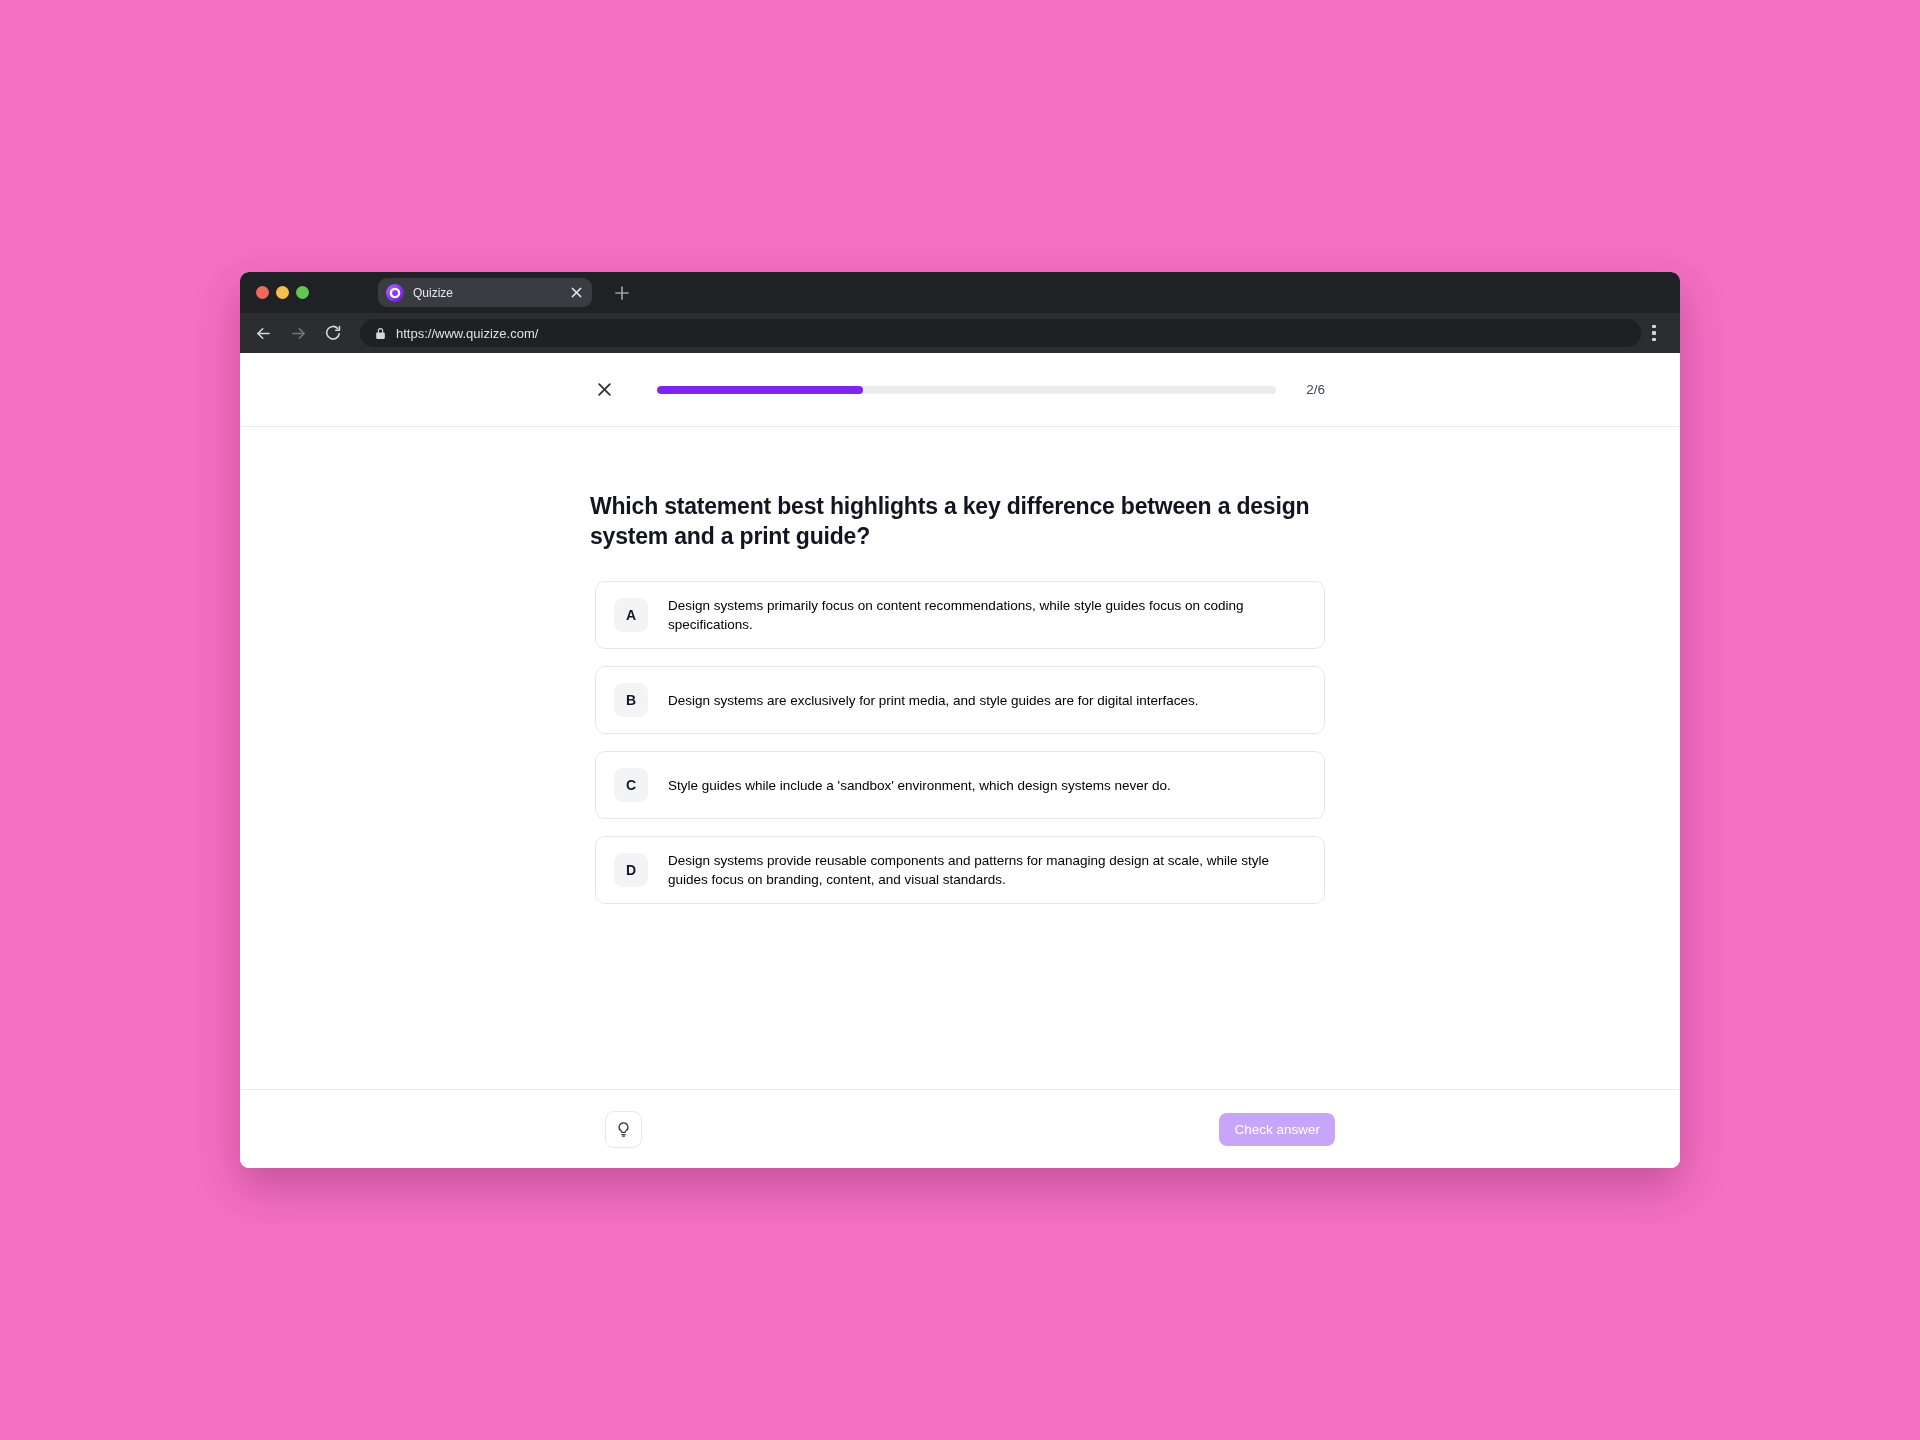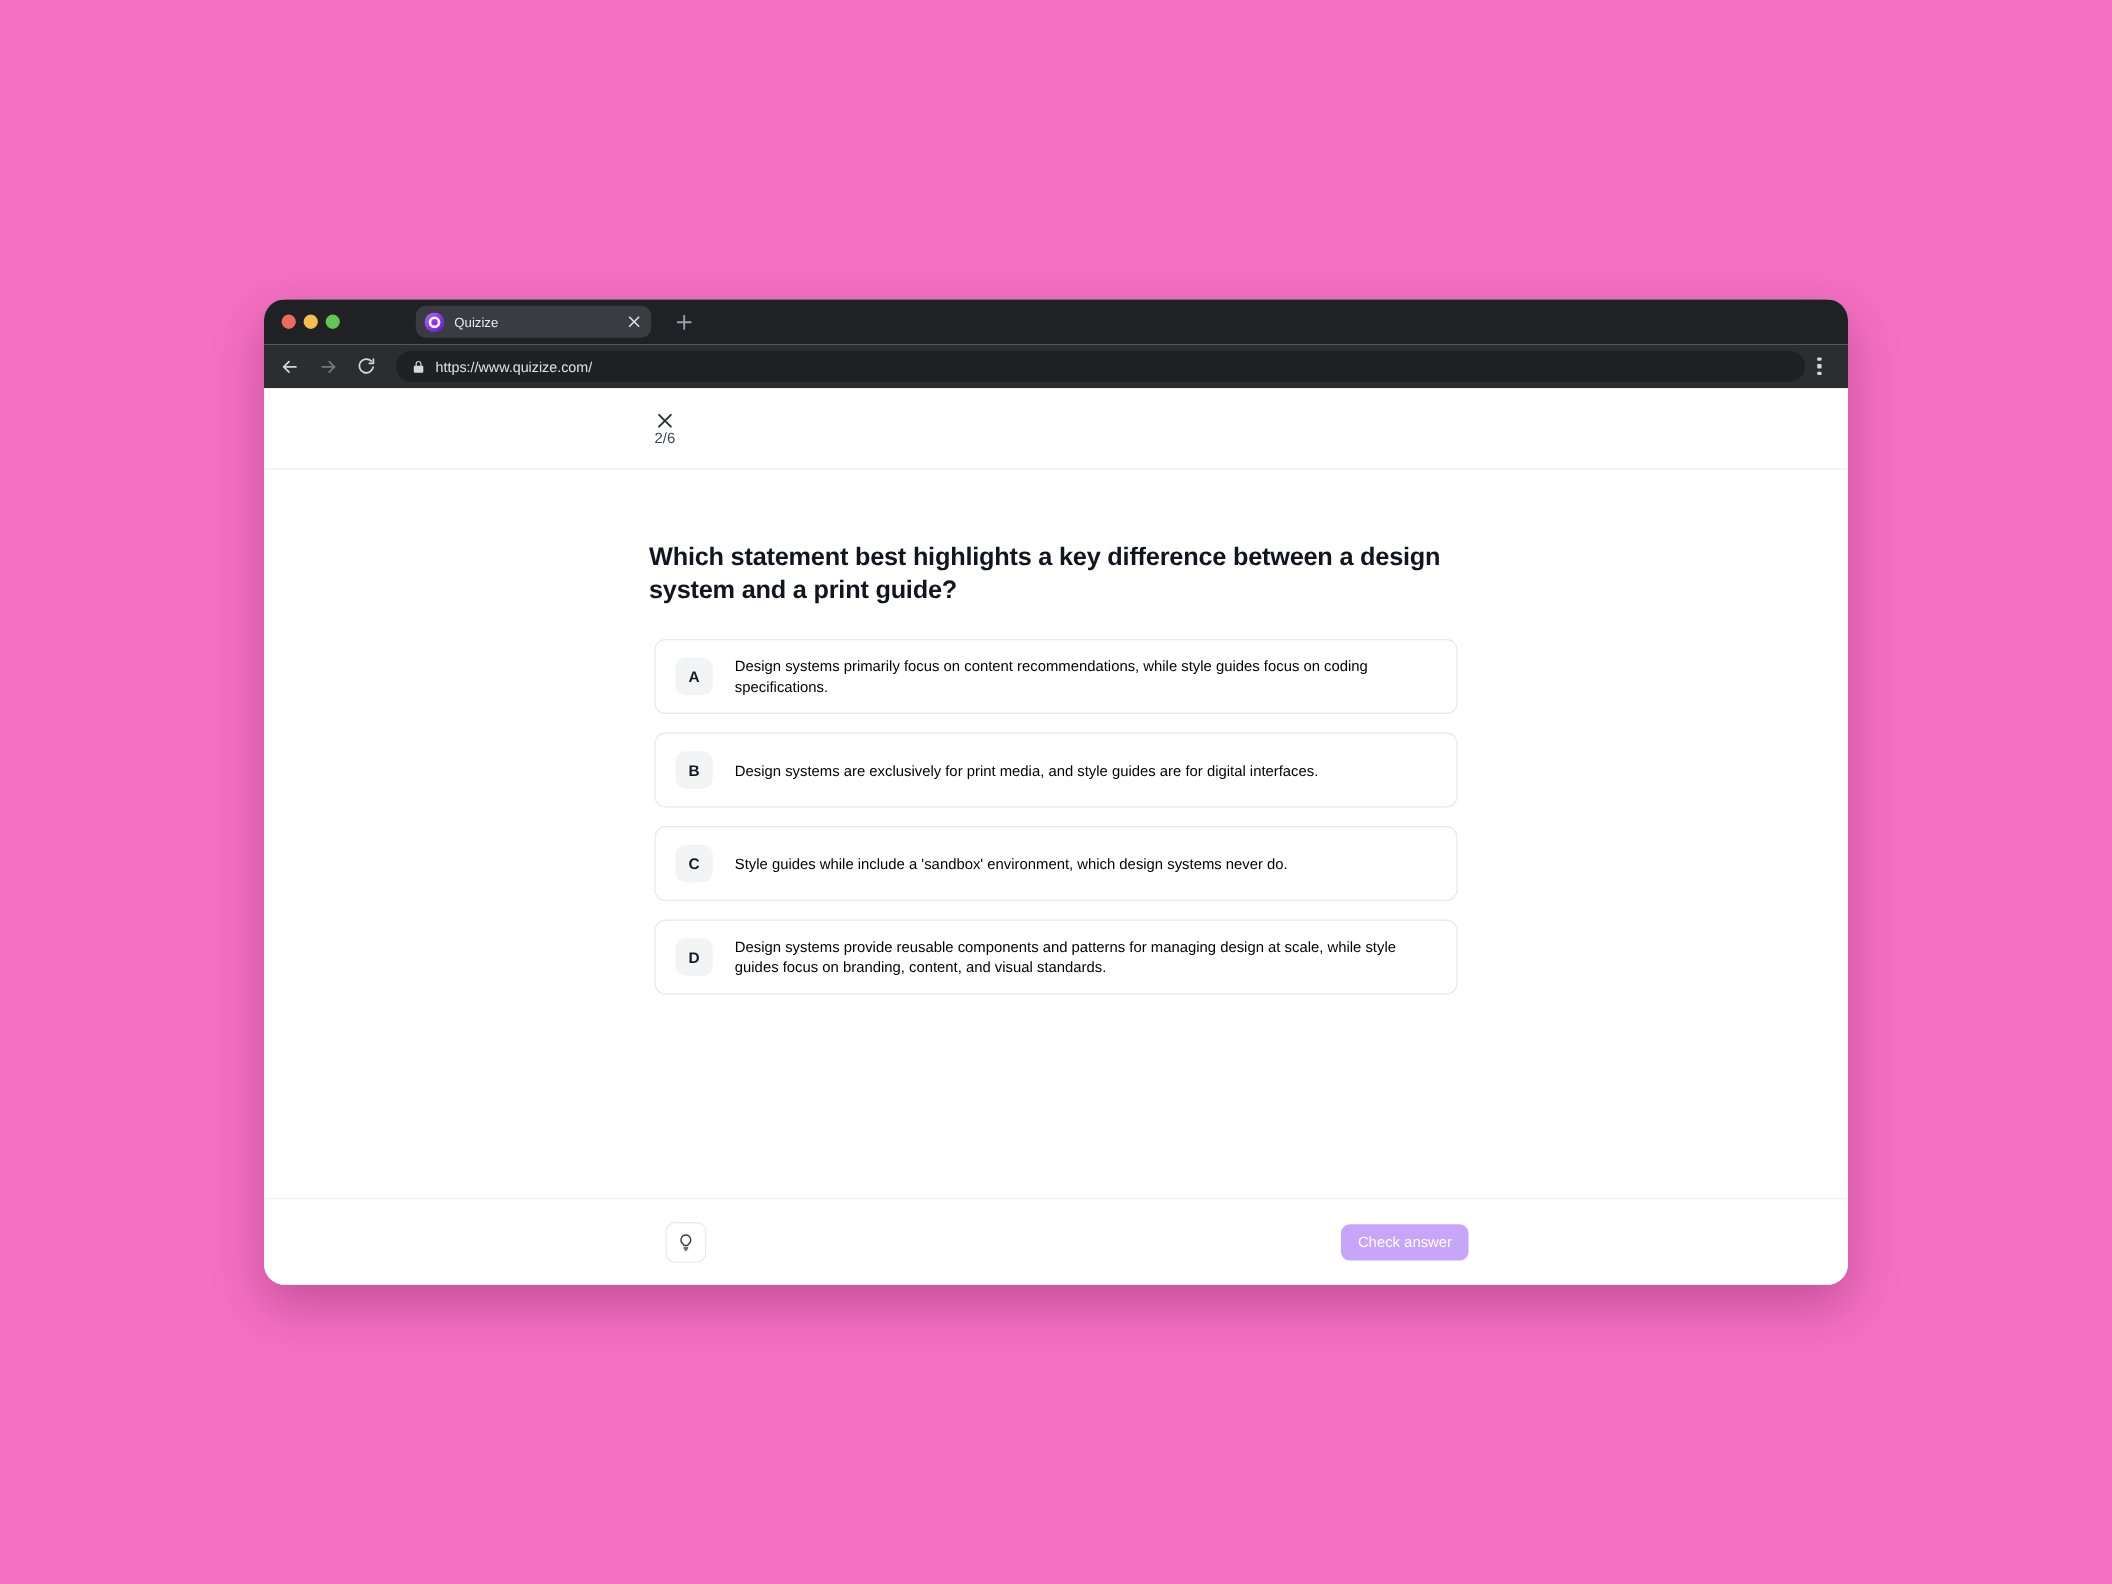--- a/index.html
+++ b/index.html
@@ -4,21 +4,21 @@
 <style>
   html,body{margin:0;padding:0;}
   body{
     width:1920px;height:1440px;overflow:hidden;position:relative;
     font-family:"Liberation Sans","DejaVu Sans",sans-serif;
     background:#f56fc3;
   }
   
   .window{
     position:absolute;left:240px;top:272px;width:1440px;height:896px;
-    border-radius:19px;overflow:hidden;background:#fff;
+    border-radius:9px;overflow:hidden;background:#fff;
     box-shadow:0 18px 45px rgba(60,0,40,.28);
     display:flex;flex-direction:column;
   }
   
   .tabstrip{
     height:41px;background:#1f2124;display:flex;align-items:center;flex:0 0 auto;
   }
   .lights{display:flex;align-items:center;gap:7px;padding:0 14px 0 16px;}
   .light{width:13px;height:13px;border-radius:50%;display:inline-block;}
   .tab{
@@ -38,21 +38,21 @@
   .urlbar{
     margin-left:12px;height:28px;flex:0 0 aupx;width:1281px;background:#1e2023;border-radius:14px;
     display:flex;align-items:center;padding:0 14px;box-sizing:border-box;
   }
   .url-text{color:#dfe1e4;font-size:13px;margin-left:9px;white-space:nowrap;}
   .kebab{margin-left:auto;margin-right:13px;width:26px;height:26px;display:flex;flex-direction:column;align-items:center;justify-content:center;gap:3px;}
   .kebab i{width:3.4px;height:3.4px;border-radius:1px;background:#d4d6d9;display:block;}
   
   .page{flex:1;background:#fff;display:flex;flex-direction:column;min-height:0;}
   .quiz-header{height:73px;flex:0 0 auto;border-bottom:1px solid #ececec;display:flex;align-items:center;}
-  .qh-inner{width:730px;margin:0 auto;display:flex;align-items:flex-start;flex-direction:column;}
+  .qh-inner{width:730px;margin:0 auto;display:flex;align-items:center;}
   .quiz-close{background:none;border:none;padding:0;width:18px;height:18px;display:flex;align-items:center;justify-content:center;cursor:pointer;}
   .track{flex:1;height:8px;border-radius:5px;background:#ececec;margin:0 30px 0 44px;overflow:hidden;}
   .fill{height:100%;border-radius:5px;width:0;}
   .count{font-size:13.5px;color:#404854;}
   .content{flex:1;min-height:0;}
   .question{
     width:740px;margin:64px auto 0 auto;
     font-size:23px;line-height:30px;font-weight:700;color:#10151f;letter-spacing:-0.2px;
   }
   .options{width:730px;margin:30px auto 0 auto;display:flex;flex-direction:column;gap:17px;}

